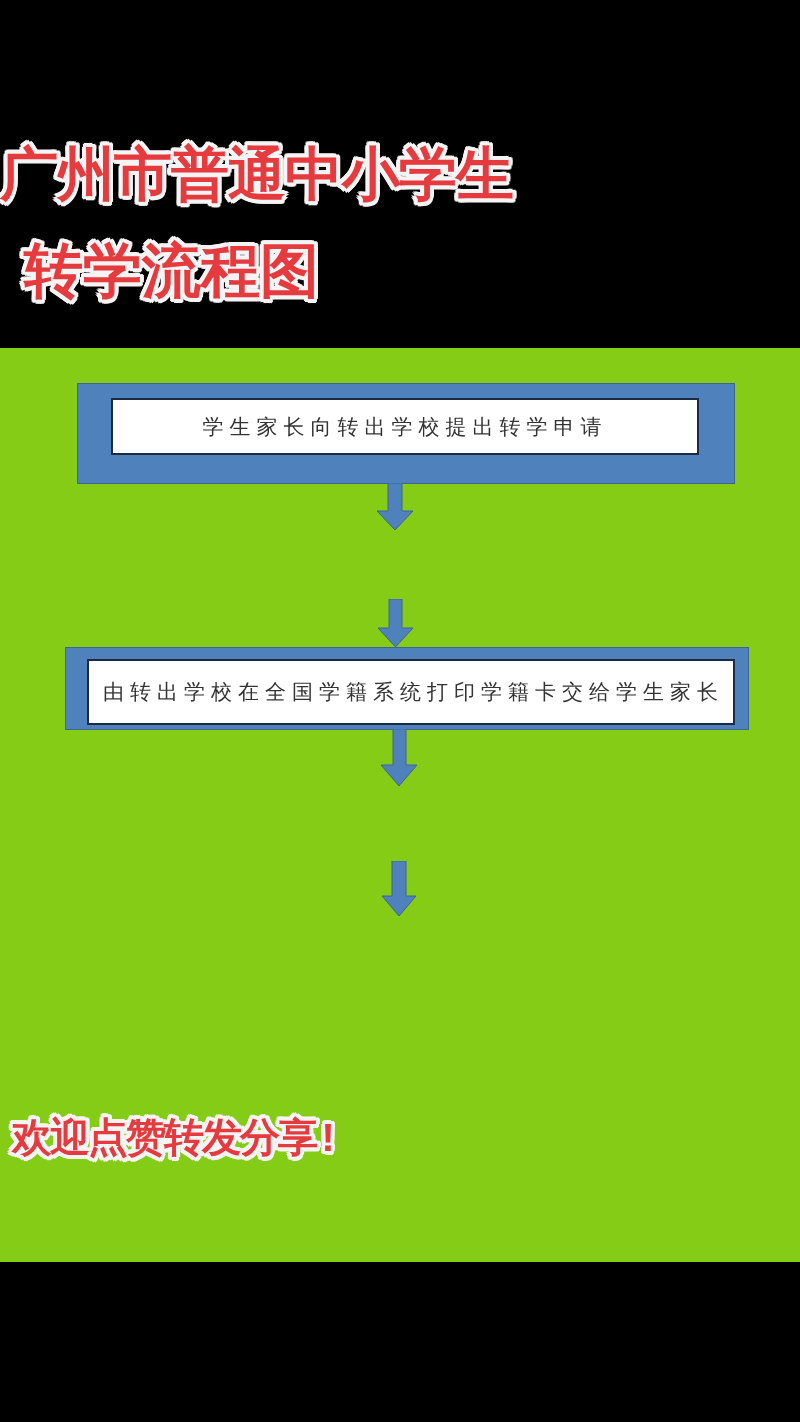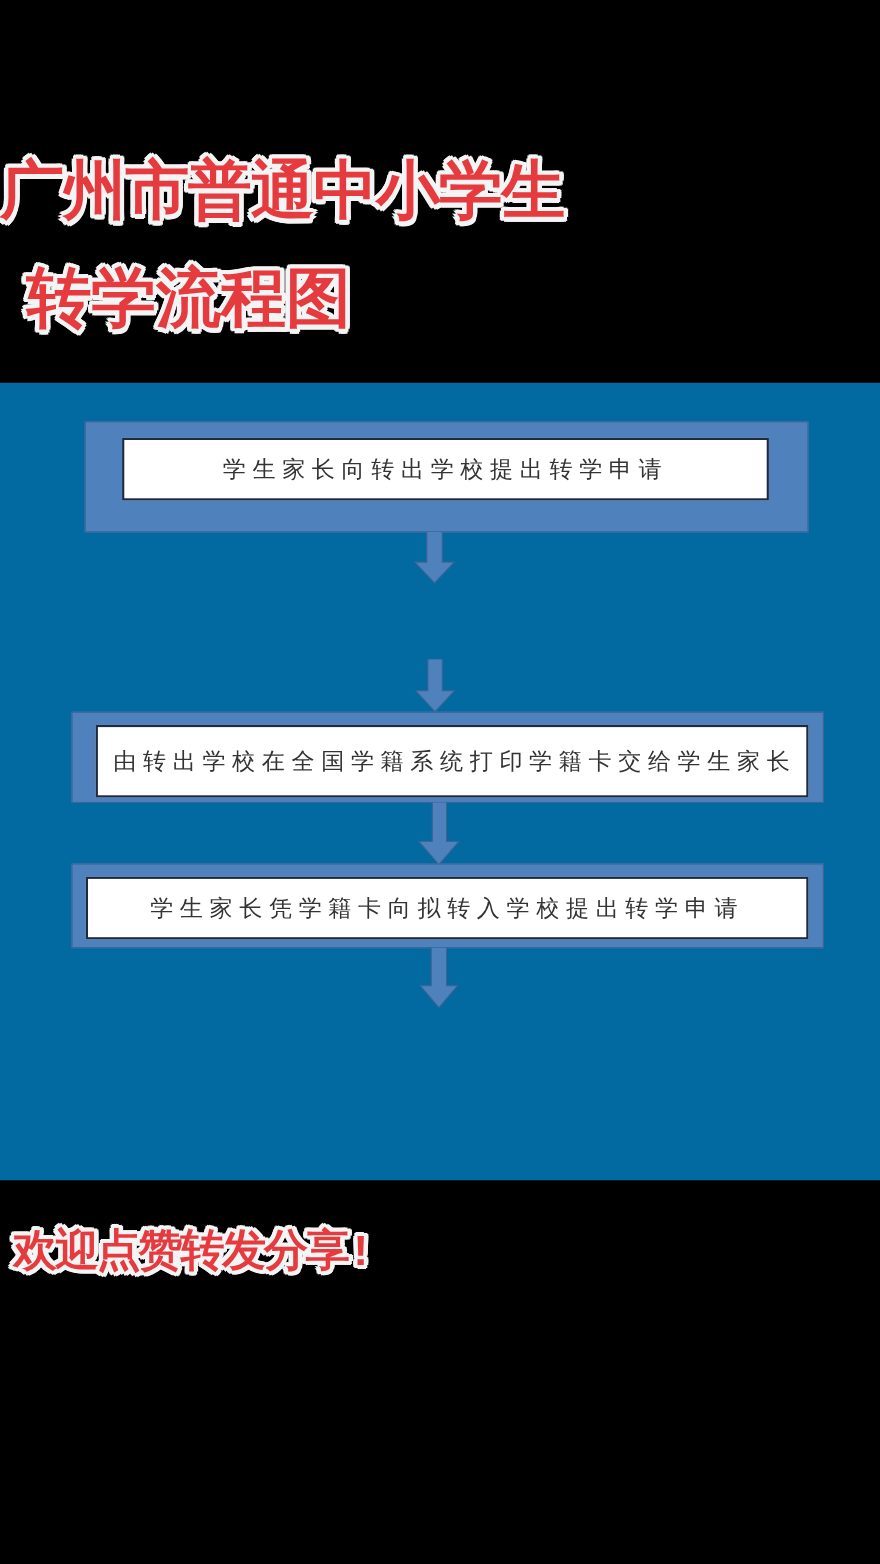--- a/index.html
+++ b/index.html
@@ -17,22 +17,22 @@
       -3px -3px 0 #f4f4f4, 3px -3px 0 #f4f4f4, -3px 3px 0 #f4f4f4, 3px 3px 0 #f4f4f4,
       0 -4px 0 #f4f4f4, 0 4px 0 #f4f4f4, -4px 0 0 #f4f4f4, 4px 0 0 #f4f4f4,
       -2px -4px 0 #f4f4f4, 2px 4px 0 #f4f4f4, -4px 2px 0 #f4f4f4, 4px -2px 0 #f4f4f4;
     line-height: 1;
   }
   #title1 { top: 150px; font-size: 58px; letter-spacing: -1px; }
   #title2 { top: 246px; font-size: 59px; letter-spacing: 0px; padding-left: 24px; }
   #footer { top: 1121px; font-size: 40px; letter-spacing: -2px; padding-left: 12px; }
 
   .canvas {
-    position: absolute; left: 0; top: 348px; width: 800px; height: 725px;
-    background: #0369a1;
+    position: absolute; left: 0; top: 348px; width: 800px; height: 914px;
+    background: #84cc16;
   }
   .box {
     position: absolute; background: #4f81bd;
     border: 1px solid #3c6494; box-sizing: border-box;
   }
   .inner {
     position: absolute; background: #fff;
     border: 2px solid #1c2a44; box-sizing: border-box;
     display: flex; align-items: center; justify-content: center;
     color: #333; font-family: "DejaVu Sans", sans-serif;
@@ -67,23 +67,20 @@
   </svg>
 
   <div class="box" style="left:65px; top:299px; width:684px; height:83px;">
     <div class="inner left" style="left:21px; top:11px; width:648px; height:66px;">由转出学校在全国学籍系统打印学籍卡交给学生家长</div>
   </div>
 
   <svg class="arrow" style="left:379px; top:381px;" width="40" height="58" viewBox="0 0 40 58">
     <path d="M14 0 H27 V36 H38 L20 57 L2 36 H14 Z" fill="#4f81bd" stroke="#3c6494" stroke-width="1"></path>
   </svg>
 
-  <div class="box" style="left:65px; top:437px; width:684px; height:77px;">
-    <div class="inner" style="left:12px; top:11px; width:657px; height:57px;">学生家长凭学籍卡向拟转入学校提出转学申请</div>
-  </div>
 
   <svg class="arrow" style="left:380px; top:513px;" width="40" height="56" viewBox="0 0 40 56">
     <path d="M12 0 H26 V35 H36 L19 55 L2 35 H12 Z" fill="#4f81bd" stroke="#3c6494" stroke-width="1"></path>
   </svg>
 
 </div>
 
 <div id="footer" class="title">欢迎点赞转发分享!</div>
 
 </body></html>

